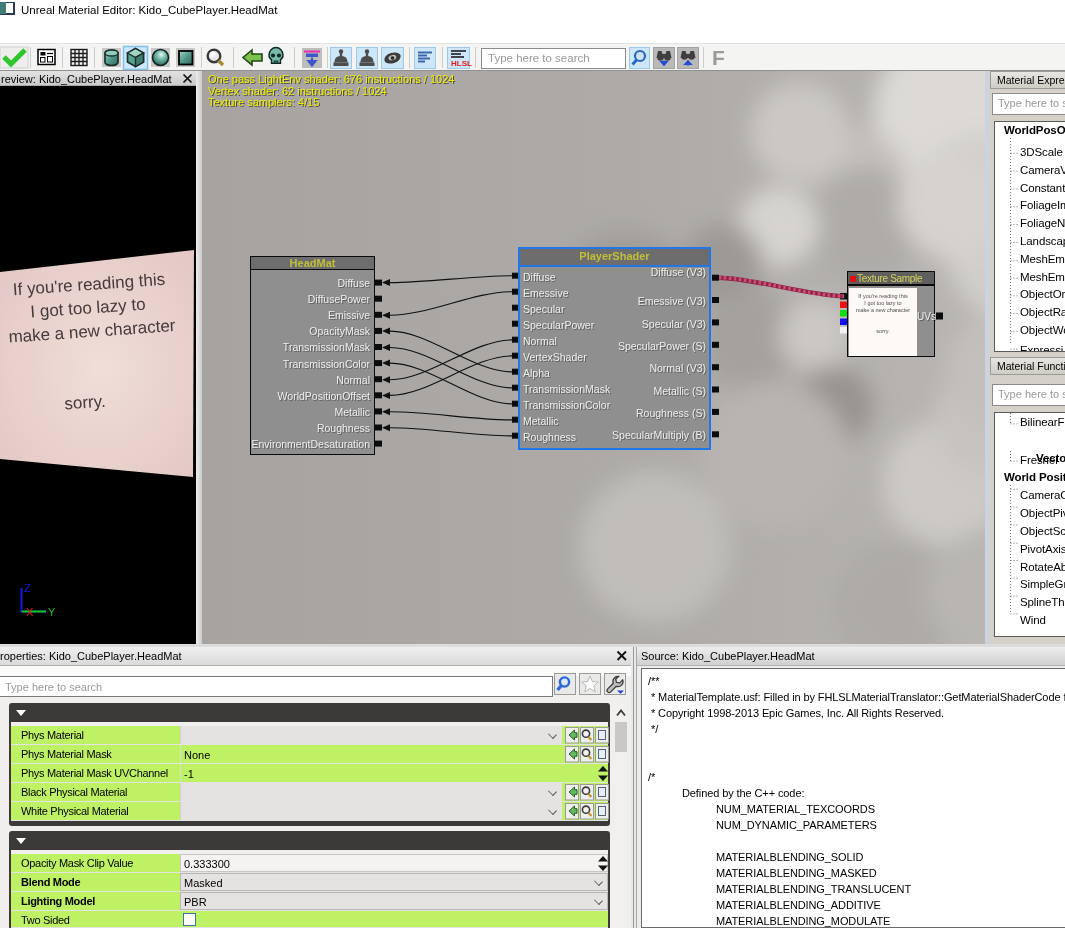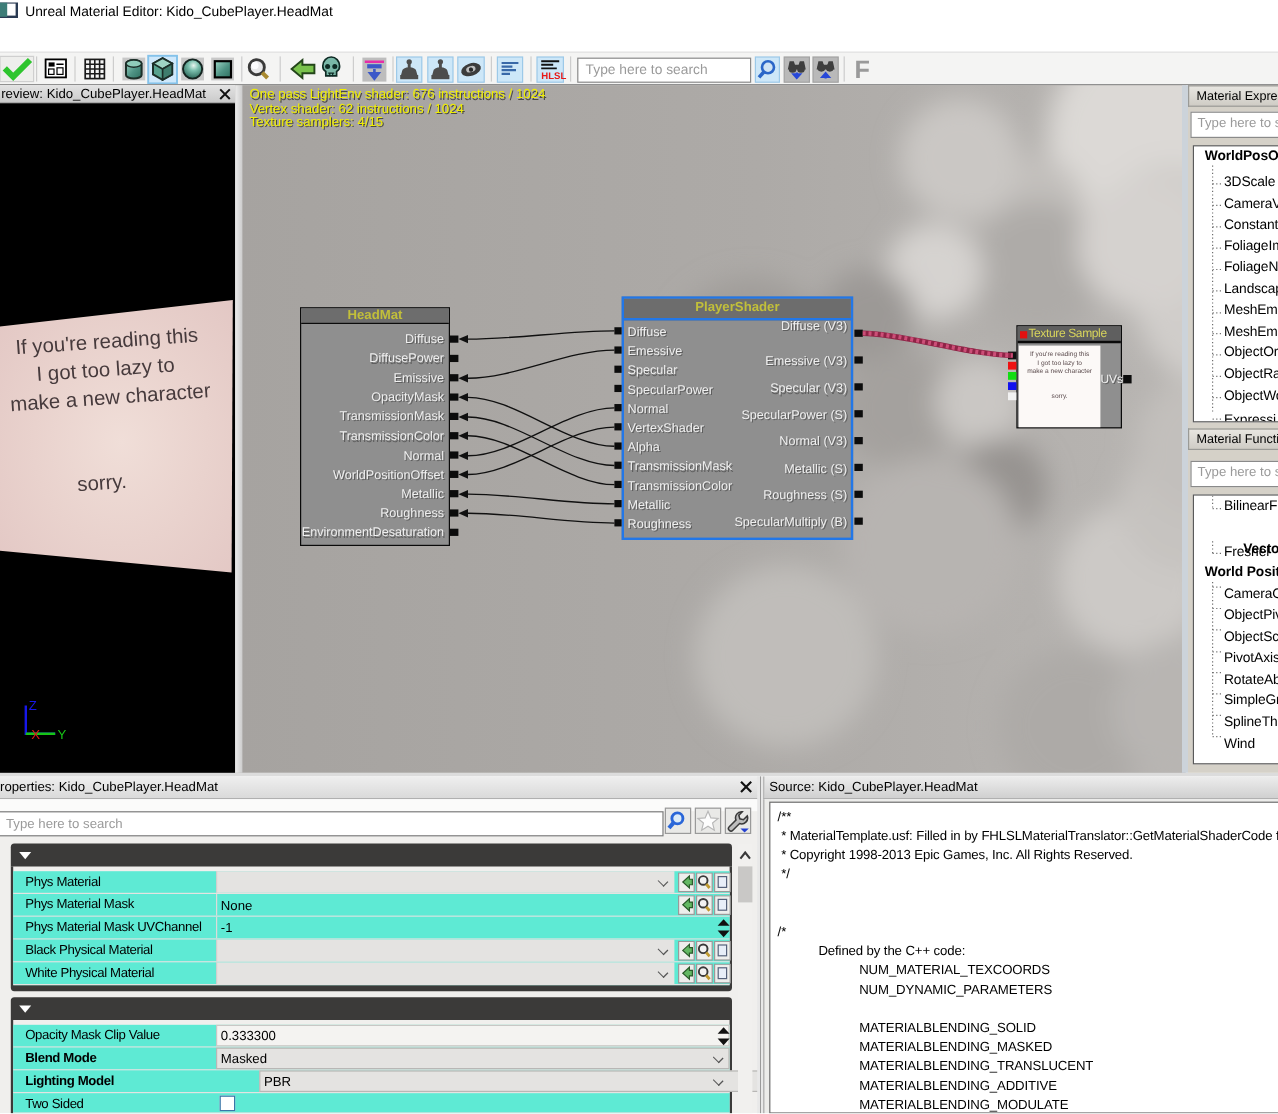--- a/index.html
+++ b/index.html
@@ -41,21 +41,21 @@
 
 
 #prophead { left:0; top:647px; width:632px; height:19px; background:linear-gradient(#efefef,#dadada); border-bottom:1px solid #b0b0b0; }
 #prophead .t { position:absolute; left:0px; top:3px; font-size:11px; color:#000; }
 #propbody { left:0; top:666px; width:632px; height:262px; background:#f0efed; }
 #propsearch { position:absolute; left:-4px; top:10px; width:557px; height:21px; background:#fff; border:1px solid #7a7a7a; font-size:11px; color:#9a9a9a; padding:4px 0 0 8px; }
 .pbtn { position:absolute; top:7px; width:22px; height:22px; background:#e9e9e7; border:1px solid #9a9a9a; }
 .secband { position:absolute; left:9px; width:601px; height:19px; background:#3b3a39; border-radius:3px 3px 0 0; color:#fff; font-weight:bold; font-size:11px; letter-spacing:-0.2px; }
 .secband .tri { position:absolute; left:7px; top:7px; width:0; height:0; border-left:5px solid transparent; border-right:5px solid transparent; border-top:6px solid #fff; }
 .secband .tx { position:absolute; left:13px; top:2px;margin-top:29px; }
-.prow { position:absolute; left:11px; width:597px; height:19px; background:#5eead4; border-bottom:1px solid #e4e3e1; }
+.prow { position:absolute; left:11px; width:597px; height:19px; background:#bef264; border-bottom:1px solid #e4e3e1; }
 .plabel { position:absolute; left:10px; top:3px; font-size:11px; letter-spacing:-0.3px; color:#000; white-space:nowrap; }
 .pval { position:absolute; left:169px; top:0; width:428px; height:18px; }
 .combo { background:#e4e3e1; border-left:1px solid #d0cfcd; }
 .chev { position:absolute; top:5px; width:8px; height:8px; }
 .chev::before { content:""; position:absolute; left:0; top:0; width:6px; height:6px; border-right:1.4px solid #555; border-bottom:1.4px solid #555; transform:rotate(45deg) scale(1,.8); }
 
 
 #srcdivider { left:631px; top:647px; width:5px; height:281px; background:linear-gradient(90deg,#e8e8e8 0 2px,#9a9a9a 2px 3px,#e8e8e8 3px); }
 #srchead { left:636px; top:647px; width:429px; height:19px; background:linear-gradient(#ededed,#d0d0d0); border-bottom:1px solid #b0b0b0; border-left:1px solid #a8a8a8; }
 #srchead .t { position:absolute; left:4px; top:3px; font-size:11px; color:#000; }
@@ -553,21 +553,21 @@
           <path d="M1 10.5 L11 10.5 L6 16 Z" fill="#111"></path>
         </svg>
     </div>
     <div class="prow" style="top:207px;">
         <div class="plabel" style="font-weight:bold;">Blend Mode</div>
       <div class="pval combo" style="width:428px;border:1px solid #b8b7b5;font-size:11px;color:#000;padding:3px 12px 0 3px;">Masked</div>
         <span class="chev" style="left:584px;"></span>
     </div>
     <div class="prow" style="top:226px;">
         <div class="plabel" style="font-weight:bold;">Lighting Model</div>
-      <div class="pval combo" style="width:428px;border:1px solid #b8b7b5;font-size:11px;color:#000;padding:3px 0 0 3px;margin-left:36px;">PBR</div>
+      <div class="pval combo" style="width:428px;border:1px solid #b8b7b5;font-size:11px;color:#000;padding:3px 0 0 3px;">PBR</div>
         <span class="chev" style="left:584px;"></span>
     </div>
     <div class="prow" style="top:245px;height:17px;">
         <div class="plabel">Two Sided</div>
       <div class="abs" style="left:172px;top:2px;width:13px;height:13px;background:#fff;border:1px solid #3a76a8;"></div>
     </div>
 
     <div class="abs" style="left:615px;top:37px;width:12px;height:225px;background:#f1f0ee;">
       <svg style="position:absolute;left:1px;top:6px" width="10" height="8">
           <path d="M1 6.5 L5 1.5 L9 6.5" fill="none" stroke="#3a3a3a" stroke-width="1.8"></path>

